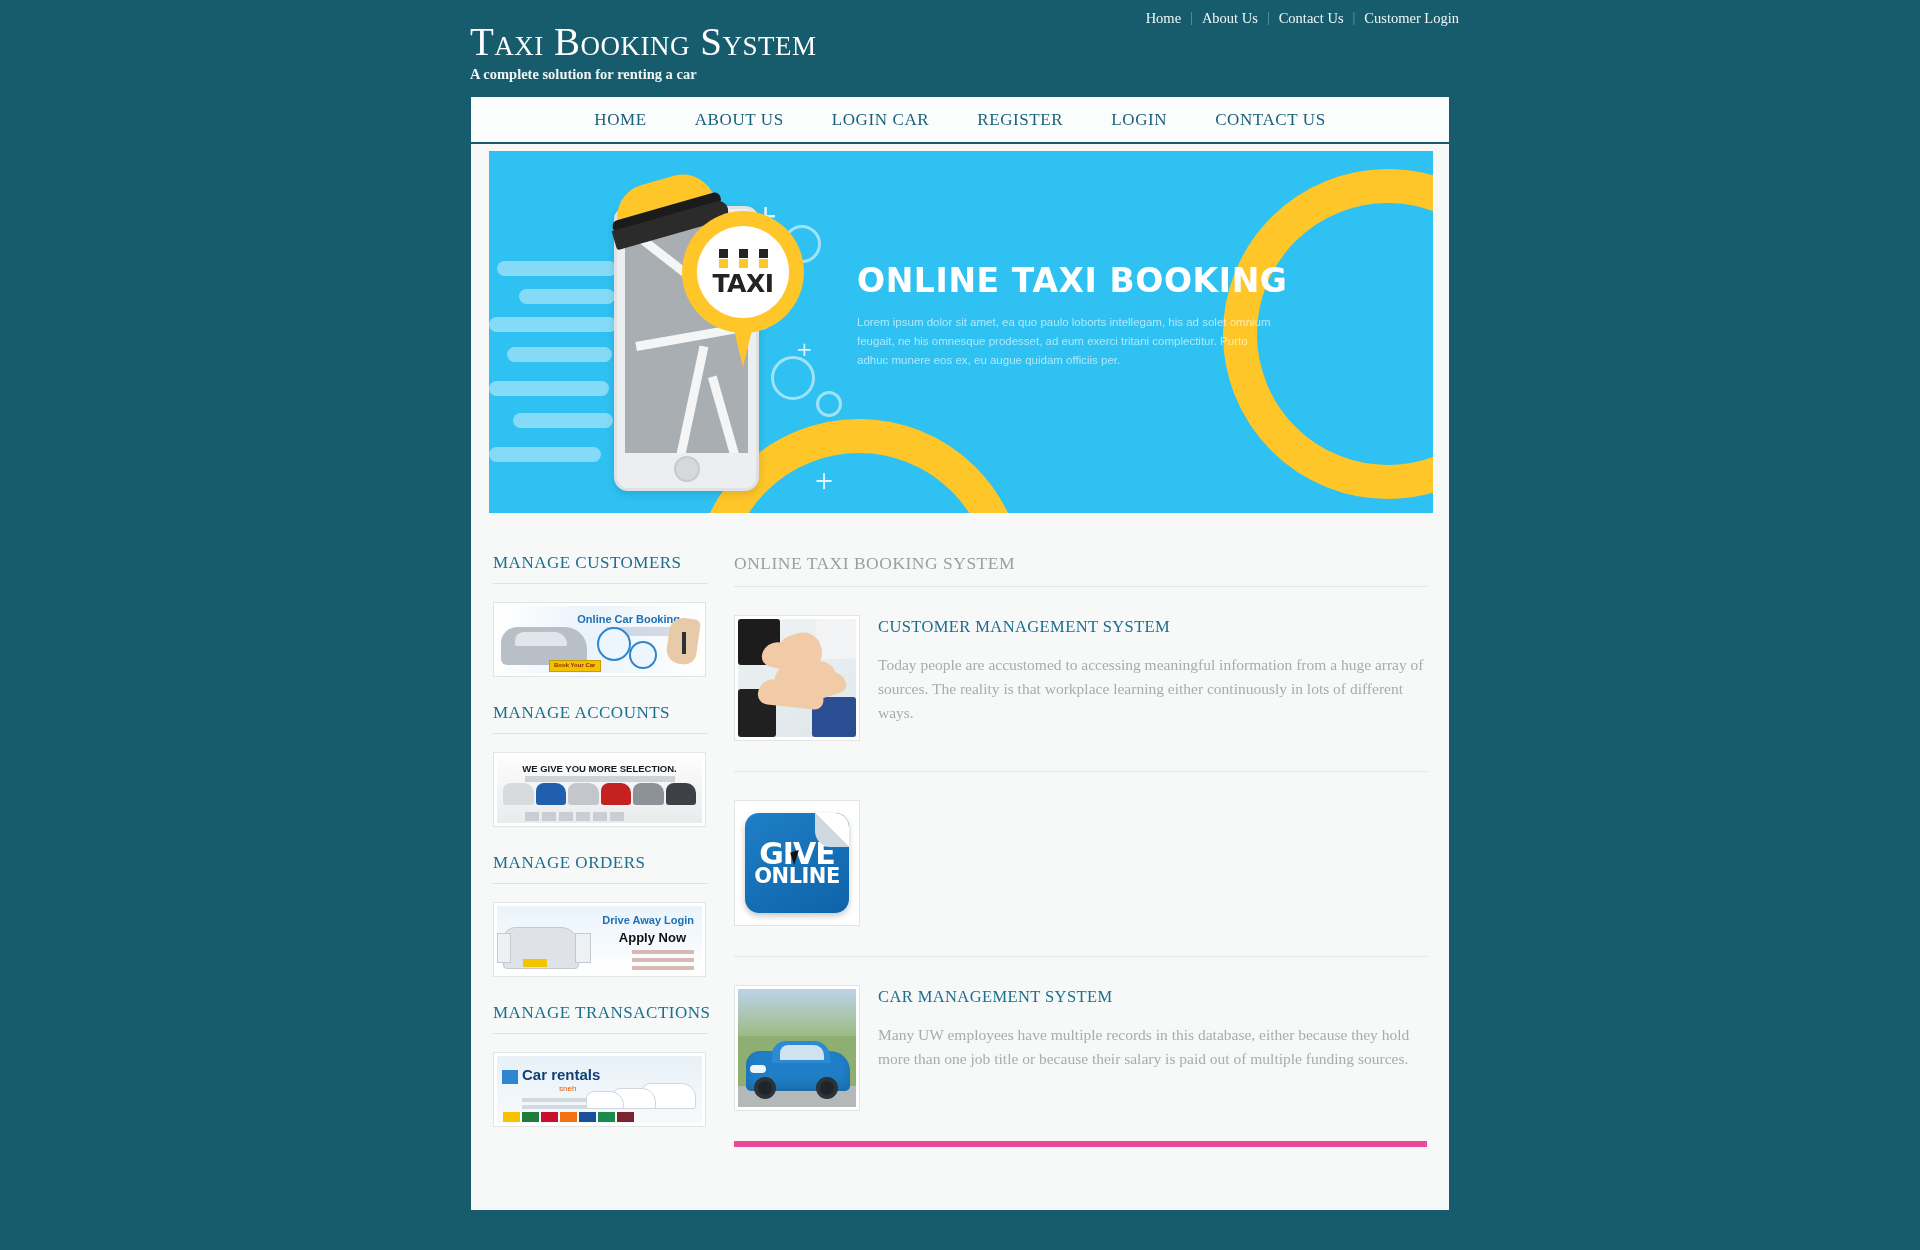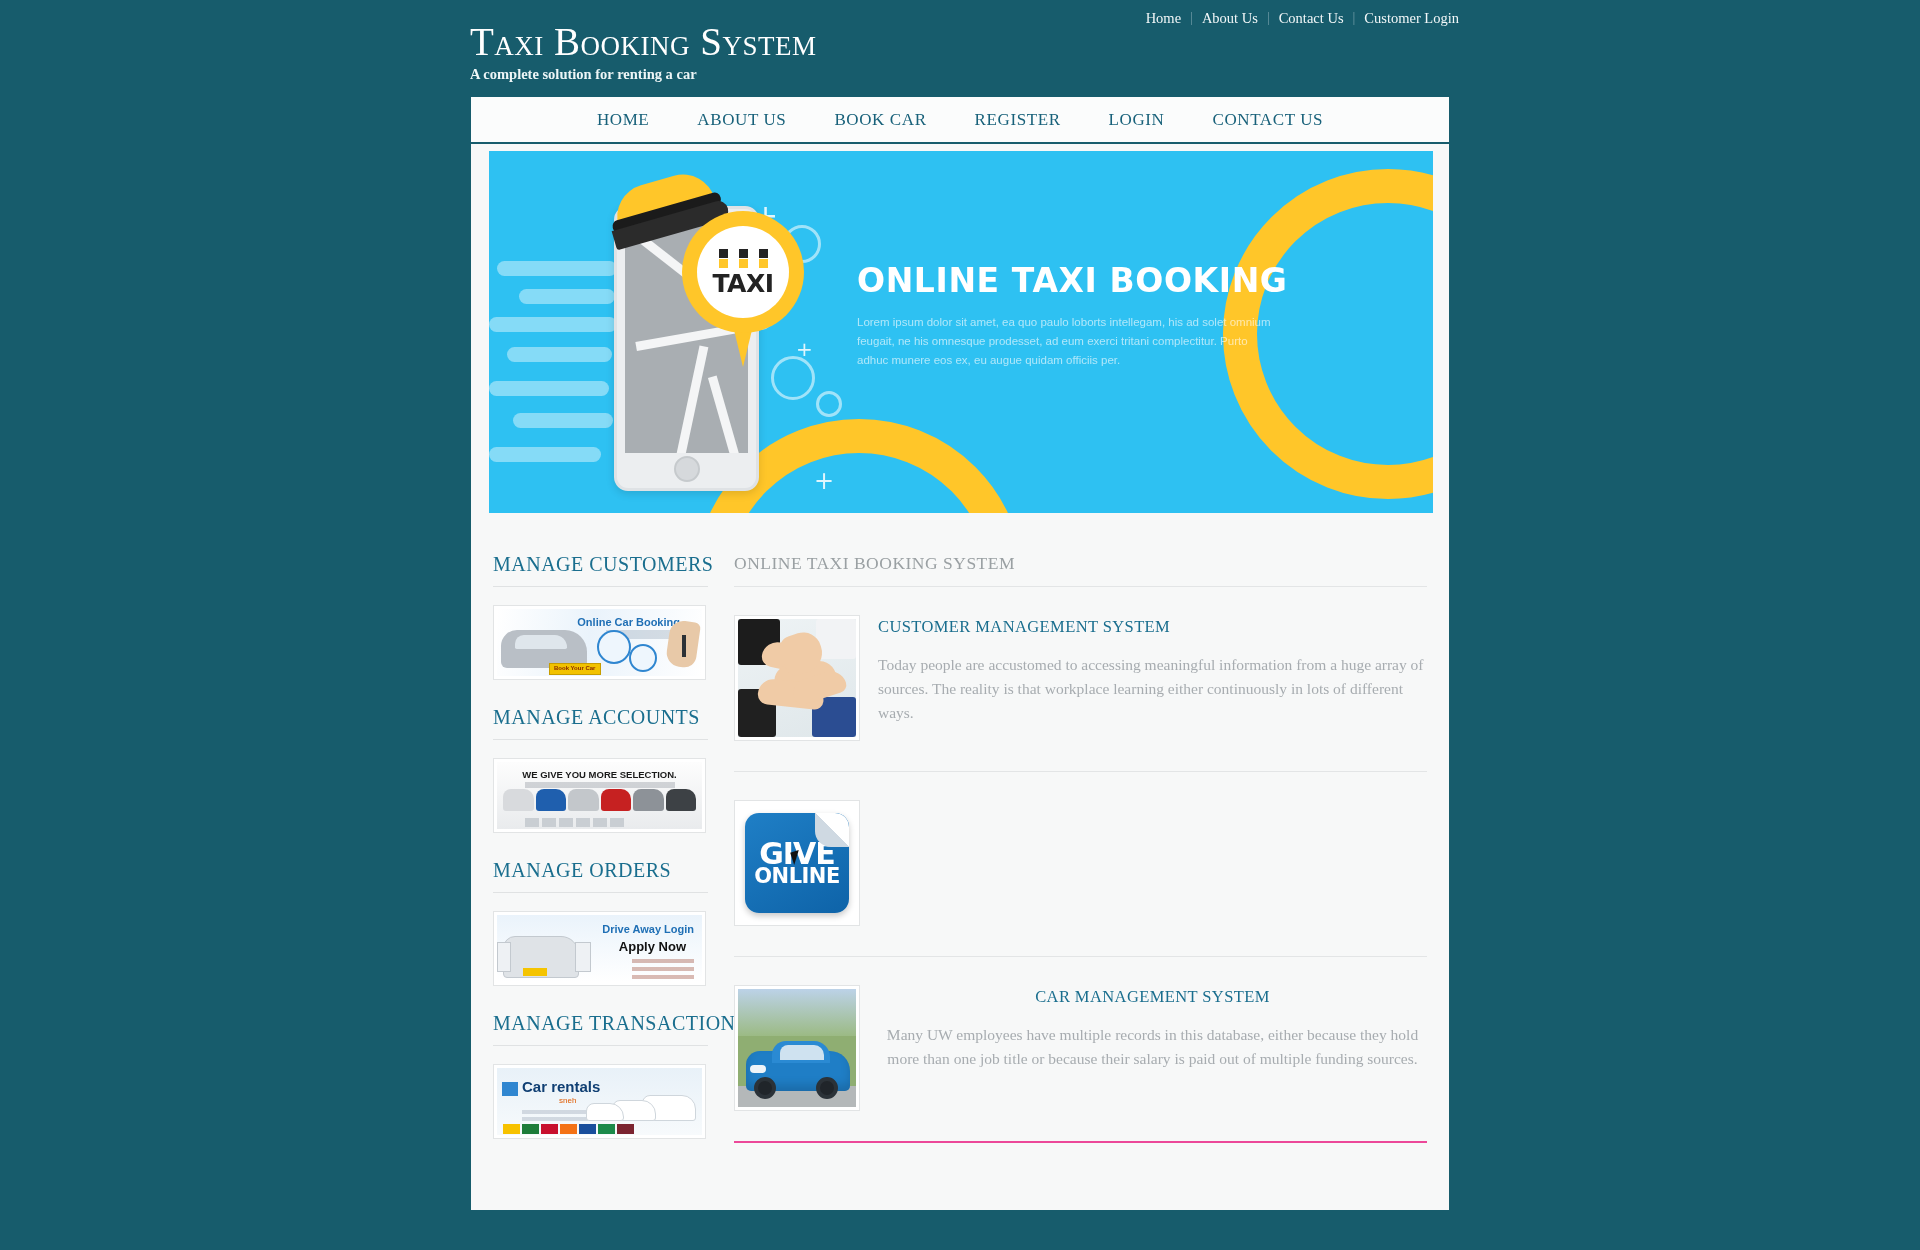--- a/index.html
+++ b/index.html
@@ -145,39 +145,39 @@
     font-family: "Liberation Sans", sans-serif; font-size: 11.5px;
     line-height: 1.65; max-width: 420px;
   }
 
   
   .content {
     display: flex; padding: 40px 22px 0 22px; gap: 26px;
   }
   .sidebar { width: 215px; flex: 0 0 215px; }
   .side-h {
-    color: #1a6e8e; font-size: 20px; font-variant: small-caps;
+    color: #1a6e8e; font-size: 17px; font-variant: small-caps;
     letter-spacing: .5px; padding-bottom: 10px;
     border-bottom: 1px solid #e0e2e3; white-space: nowrap;
   }
   .side-block { margin-bottom: 26px; }
   .thumb-frame {
     margin-top: 18px; width: 213px; height: 75px;
     border: 1px solid #e2e4e5; background: #fff; padding: 3px;
   }
   .thumb { width: 100%; height: 100%; position: relative; overflow: hidden; }
 
   .main-col { flex: 1; }
   .main-h {
     color: #9aa0a3; font-size: 17.5px; font-variant: small-caps;
     letter-spacing: .5px; padding-bottom: 12px;
     border-bottom: 1px solid #e3e5e6;
   }
   .article { display: flex; gap: 18px; padding: 28px 0 30px 0; border-bottom: 1px solid #e3e5e6; }
-  .article:last-child { border-bottom: 2px solid #ec4899; text-align: center; }
+  .article:last-child { border-bottom: 6px solid #ec4899; }
   .art-thumb {
     flex: 0 0 126px; width: 126px; height: 126px;
     border: 1px solid #e2e4e5; background: #fff; padding: 3px;
   }
   .art-img { width: 100%; height: 100%; position: relative; overflow: hidden; }
   .art-body { flex: 1; padding-top: 2px; }
   .art-title {
     color: #1a6e8e; font-size: 16.5px; font-variant: small-caps;
     letter-spacing: .4px; margin-bottom: 16px;
   }
@@ -307,21 +307,21 @@
   <div class="brand">
     <div class="brand-title">Taxi Booking System</div>
     <div class="brand-sub">A complete solution for renting a car</div>
   </div>
 
   <div class="shell">
 
     <div class="navbar">
       <a>HOME</a>
       <a>ABOUT US</a>
-      <a>BOOK CAR</a>
+      <a>LOGIN CAR</a>
       <a>REGISTER</a>
       <a>LOGIN</a>
       <a>CONTACT US</a>
     </div>
 
     <div class="hero-wrap">
       <div class="hero">
 
         <div class="ring ring-main"></div>
         <div class="ring ring-low"></div>

